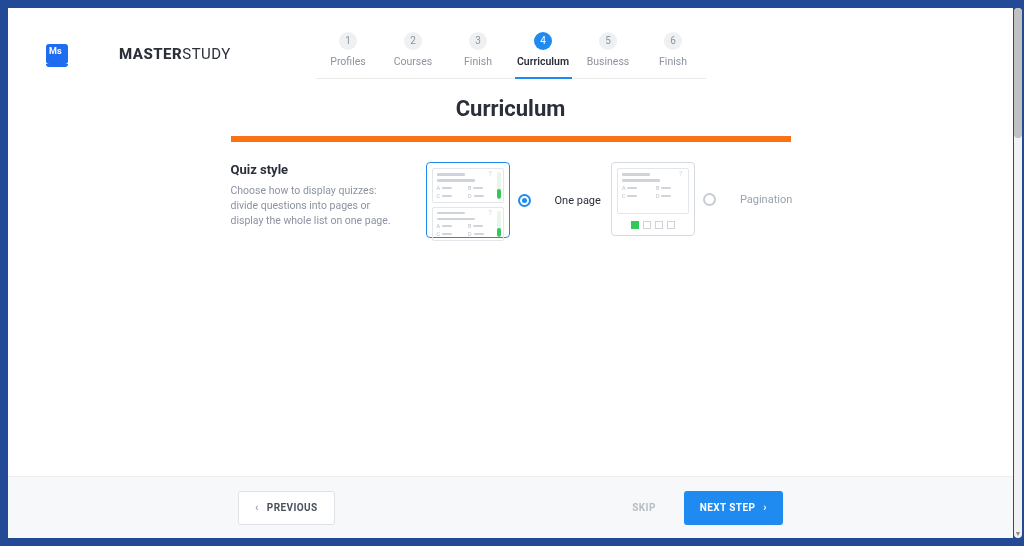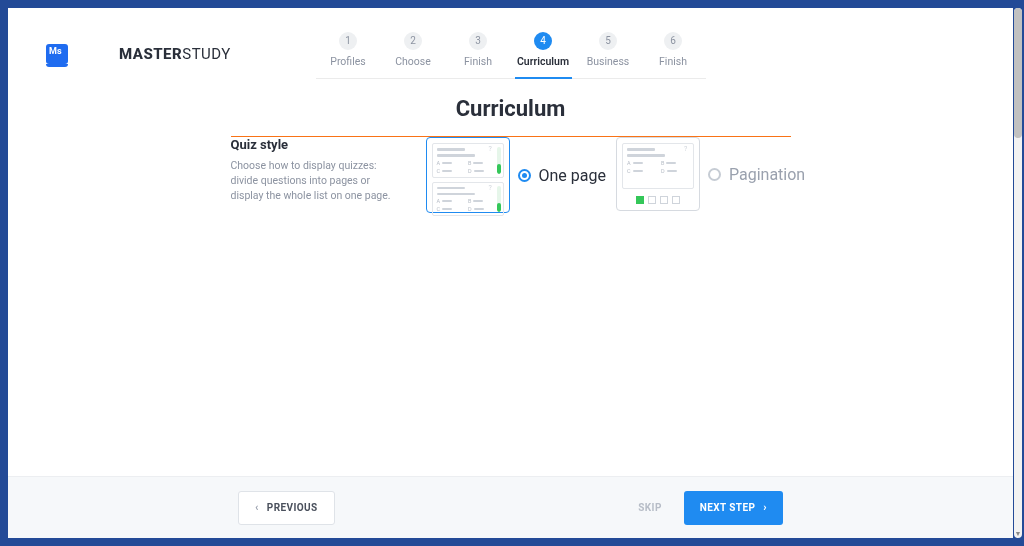--- a/index.html
+++ b/index.html
@@ -147,21 +147,22 @@
     color: #2a2f3a;
   }
 
   
   .content {
     position: absolute;
     top: 128px;
     left: 50%;
     transform: translateX(-50%);
     width: 560px;
-    border-top: 1px solid #f97316;
+    border-top: 6px solid #f97316;
+    padding-top: 20px;
     display: flex;
     gap: 20px;
   }
   .content-left {
     width: 175px;
     flex-shrink: 0;
   }
   .section-title {
     font-size: 13px;
     font-weight: 700;
@@ -178,23 +179,24 @@
     display: flex;
     gap: 10px;
     align-items: flex-start;
   }
   .option {
     display: flex;
     align-items: center;
     gap: 8px;
   }
   .option-label {
-    font-size: 16px;
+    font-size: 11px;
     color: #2a2f3a;
     white-space: nowrap;
+    margin-left: 16px;
   }
   .option.muted .option-label { color: #9aa1ae; }
   .thumb {
     width: 84px;
     height: 76px;
     border: 1.5px solid #d6dae0;
     border-radius: 4px;
     background: #fff;
     padding: 5px;
     display: flex;
@@ -300,21 +302,21 @@
     border: 1px solid #dfe3e8;
     color: #4a505c;
   }
   .btn-prev .chev { color: #9aa1ae; font-size: 11px; }
   .spacer { flex: 1; }
   .skip {
     font-size: 10px;
     font-weight: 700;
     letter-spacing: .4px;
     color: #b7bdc7;
-    margin-right: 22px;
+    margin-right: 28px;
     cursor: pointer;
   }
   .btn-next {
     background: #1f8bf1;
     color: #fff;
   }
   .btn-next .chev { font-size: 11px; }
 
 </style>
 </head>
@@ -330,21 +332,21 @@
       </div>
     </div>
 
     <div class="stepper">
       <div class="step">
         <div class="step-circle">1</div>
         <div class="step-label">Profiles</div>
       </div>
       <div class="step">
         <div class="step-circle">2</div>
-        <div class="step-label">Choose</div>
+        <div class="step-label">Courses</div>
       </div>
       <div class="step">
         <div class="step-circle">3</div>
         <div class="step-label">Finish</div>
       </div>
       <div class="step active">
         <div class="step-circle">4</div>
         <div class="step-label">Curriculum</div>
       </div>
       <div class="step">

